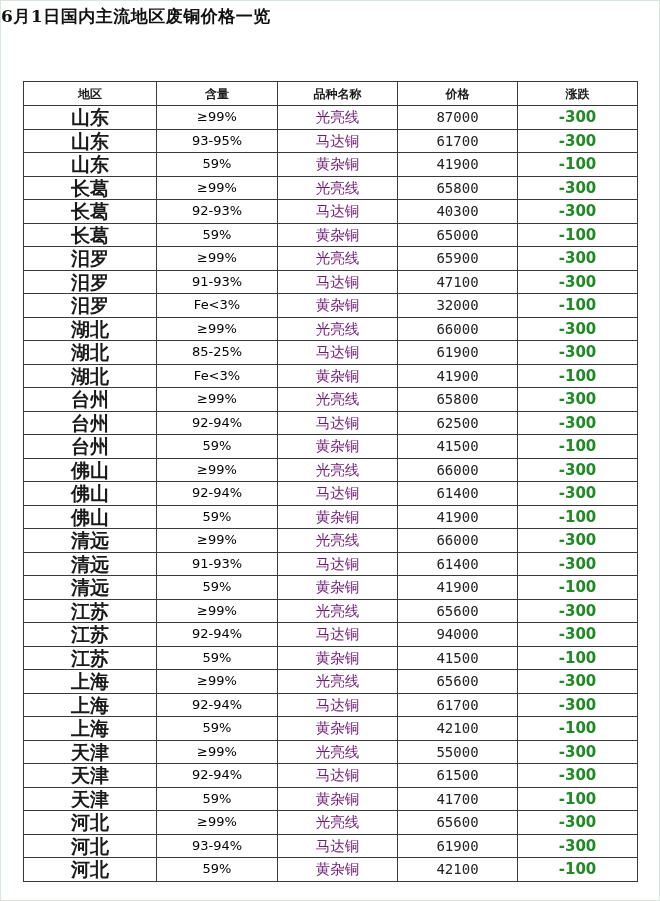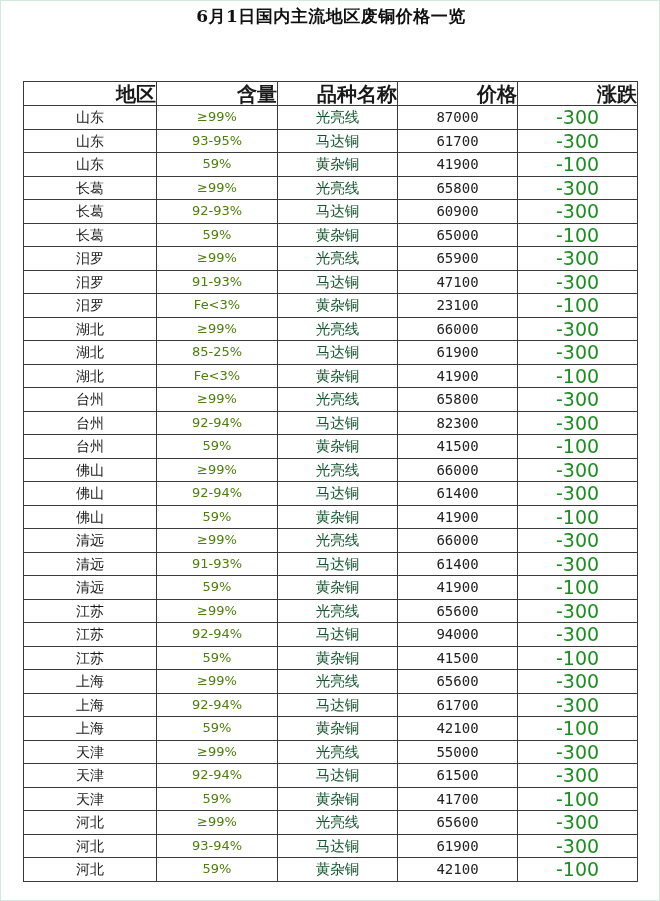--- a/index.html
+++ b/index.html
@@ -15,21 +15,21 @@
       box-sizing: border-box;
       border: 1px solid #d6e8dc;
       font-family: "DejaVu Serif", "Liberation Serif", serif;
       color: #1a1a1a;
     }
     .title {
       position: absolute;
       top: 4px;
       left: 0;
       width: 660px;
-      text-align: center;
+      text-align: left;
       font-size: 17px;
       font-weight: bold;
       letter-spacing: 0.5px;
       color: #111;
     }
     table.prices {
       position: absolute;
       top: 80px;
       left: 22px;
       width: 614px;
@@ -39,56 +39,55 @@
     table.prices th, table.prices td {
       border: 1px solid #3a3a3a;
       text-align: center;
       padding: 0;
       height: 22.5px;
       line-height: 22px;
       white-space: nowrap;
       overflow: hidden;
     }
     table.prices th {
-      font-size: 20px;
+      font-size: 12px;
       font-weight: bold;
       height: 23px;
-      text-align: right;
     }
     table.prices th.col-content {
       font-family: "DejaVu Sans", "Liberation Sans", sans-serif;
       margin-top: 32px;
     }
     col.c1 { width: 133px; }
     col.c2 { width: 121px; }
     col.c3 { width: 120px; }
     col.c4 { width: 120px; }
     col.c5 { width: 120px; }
     td.region {
-      font-weight: normal;
-      font-size: 14px;
+      font-weight: bold;
+      font-size: 19px;
     }
     td.content {
       font-family: "DejaVu Sans", "Liberation Sans", sans-serif;
       font-size: 13px;
-      color: #4d7c0f;
+      color: #000000;
     }
     td.variety {
       font-size: 14.5px;
-      color: #14532d;
+      color: #701a75;
     }
     td.price {
       font-family: "DejaVu Sans Mono", "Liberation Mono", monospace;
       font-size: 14px;
       color: #222;
     }
     td.change {
       font-family: "DejaVu Sans", "Liberation Sans", sans-serif;
-      font-size: 19px;
-      font-weight: normal;
+      font-size: 15px;
+      font-weight: bold;
       color: #1f8a24;
     }
   </style>
 </head>
 <body>
 
 <div class="title">6月1日国内主流地区废铜价格一览</div>
 
 <table class="prices">
   <colgroup>
@@ -133,21 +132,21 @@
         <td class="region">长葛</td>
         <td class="content">≥99%</td>
         <td class="variety">光亮线</td>
         <td class="price">65800</td>
         <td class="change">-300</td>
       </tr>
       <tr>
         <td class="region">长葛</td>
         <td class="content">92-93%</td>
         <td class="variety">马达铜</td>
-        <td class="price">60900</td>
+        <td class="price">40300</td>
         <td class="change">-300</td>
       </tr>
       <tr>
         <td class="region">长葛</td>
         <td class="content">59%</td>
         <td class="variety">黄杂铜</td>
         <td class="price">65000</td>
         <td class="change">-100</td>
       </tr>
       <tr>
@@ -161,21 +160,21 @@
         <td class="region">汨罗</td>
         <td class="content">91-93%</td>
         <td class="variety">马达铜</td>
         <td class="price">47100</td>
         <td class="change">-300</td>
       </tr>
       <tr>
         <td class="region">汨罗</td>
         <td class="content">Fe&lt;3%</td>
         <td class="variety">黄杂铜</td>
-        <td class="price">23100</td>
+        <td class="price">32000</td>
         <td class="change">-100</td>
       </tr>
       <tr>
         <td class="region">湖北</td>
         <td class="content">≥99%</td>
         <td class="variety">光亮线</td>
         <td class="price">66000</td>
         <td class="change">-300</td>
       </tr>
       <tr>
@@ -196,21 +195,21 @@
         <td class="region">台州</td>
         <td class="content">≥99%</td>
         <td class="variety">光亮线</td>
         <td class="price">65800</td>
         <td class="change">-300</td>
       </tr>
       <tr>
         <td class="region">台州</td>
         <td class="content">92-94%</td>
         <td class="variety">马达铜</td>
-        <td class="price">82300</td>
+        <td class="price">62500</td>
         <td class="change">-300</td>
       </tr>
       <tr>
         <td class="region">台州</td>
         <td class="content">59%</td>
         <td class="variety">黄杂铜</td>
         <td class="price">41500</td>
         <td class="change">-100</td>
       </tr>
       <tr>

